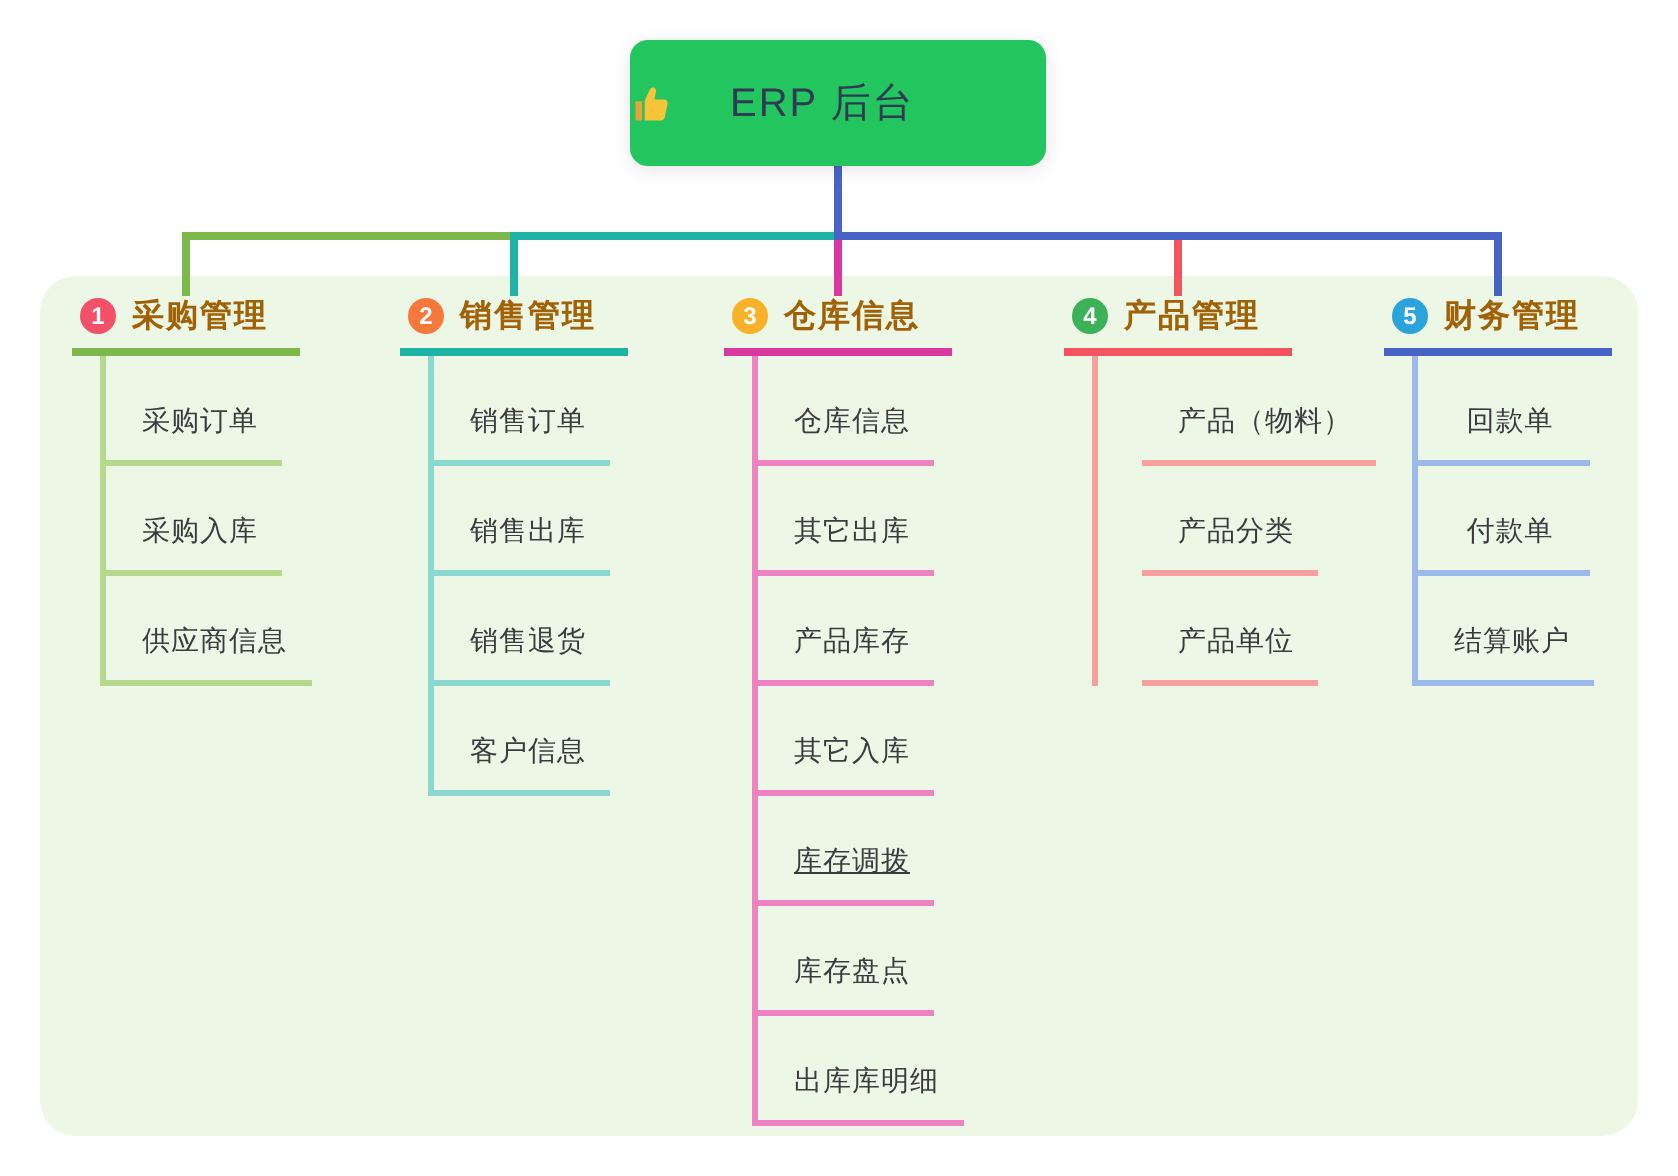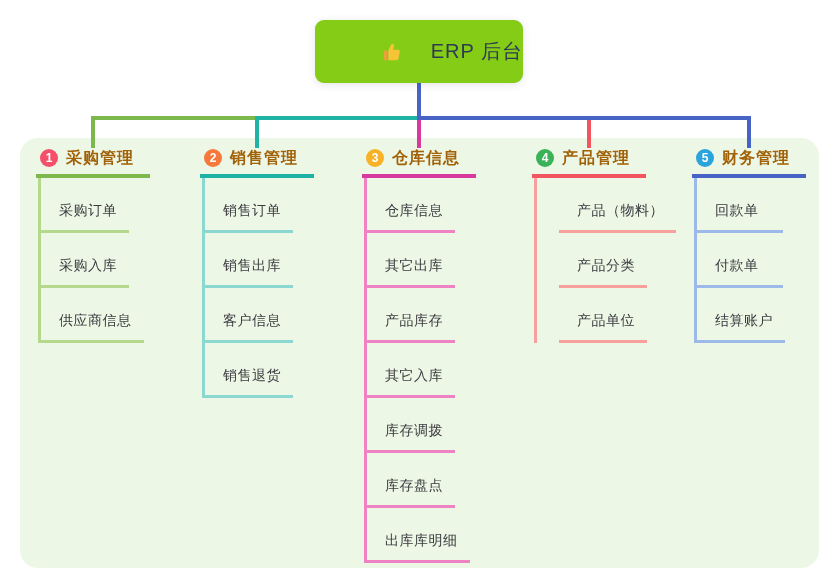--- a/index.html
+++ b/index.html
@@ -7,41 +7,41 @@
     width:839px;height:588px;position:relative;overflow:hidden;
     background:#ffffff;
     font-family:"Liberation Sans","DejaVu Sans",sans-serif;
   }
   #panel{
     position:absolute;left:20px;top:138px;width:799px;height:430px;
     border-radius:18px;background:#edf7e6;
   }
   #root-card{
     position:absolute;left:315px;top:20px;width:208px;height:63px;
-    background:#84cc16;border-radius:9px;
+    background:#22c55e;border-radius:9px;
     box-shadow:0 2px 10px rgba(0,0,0,0.10),0 0 1px rgba(0,0,0,0.08);
-    display:flex;align-items:center;justify-content:flex-end;gap:28px;
+    display:flex;align-items:center;justify-content:flex-start;gap:28px;
     z-index:3;
   }
   #root-card .root-label{
     font-size:20px;font-weight:500;color:#2f3b52;letter-spacing:1px;
   }
   .seg{position:absolute;z-index:1;}
   .branch{position:absolute;top:146px;width:140px;z-index:2;}
   .branch-title{display:flex;align-items:center;height:24px;}
   .badge{
     width:18px;height:18px;border-radius:50%;margin-left:4px;margin-right:8px;
     color:#ffffff;font-size:12px;font-weight:700;line-height:18px;text-align:center;
     flex:0 0 18px;
   }
   .branch-label{
     font-size:16px;font-weight:600;color:#a16207;white-space:nowrap;letter-spacing:1px;
   }
   .branch-underline{margin-top:4px;width:114px;height:4px;}
-  .children{margin-left:2px;border-left:3px solid;}
+  .children{margin-left:14px;border-left:3px solid;text-align:center;}
   .child{height:55px;position:relative;}
   .child-box{
     position:absolute;left:0;bottom:0;box-sizing:border-box;
     min-width:86px;padding:0 12px 10px 18px;white-space:nowrap;
     border-bottom:3px solid;
     font-size:14px;color:#3a3a3f;letter-spacing:0.5px;
   }
 </style>
 </head>
 <body>
@@ -95,24 +95,24 @@
       </div>
       <div class="branch-underline" style="background: rgb(31, 179, 166);"></div>
       <div class="children" style="border-left-color: rgb(139, 216, 208);">
         <div class="child">
           <div class="child-box" style="border-bottom-color: rgb(139, 216, 208);">销售订单</div>
         </div>
         <div class="child">
           <div class="child-box" style="border-bottom-color: rgb(139, 216, 208);">销售出库</div>
         </div>
         <div class="child">
-          <div class="child-box" style="border-bottom-color: rgb(139, 216, 208);">客户信息</div>
+          <div class="child-box" style="border-bottom-color: rgb(139, 216, 208);">销售退货</div>
         </div>
         <div class="child">
-          <div class="child-box" style="border-bottom-color: rgb(139, 216, 208);">销售退货</div>
+          <div class="child-box" style="border-bottom-color: rgb(139, 216, 208);">客户信息</div>
         </div>
       </div>
     </div>
     <div class="branch" style="left: 362px;">
       <div class="branch-title">
         <span class="badge" style="background: rgb(247, 178, 39);">3</span>
         <span class="branch-label">仓库信息</span>
       </div>
       <div class="branch-underline" style="background: rgb(217, 57, 158);"></div>
       <div class="children" style="border-left-color: rgb(239, 130, 194);">
@@ -122,21 +122,21 @@
         <div class="child">
           <div class="child-box" style="border-bottom-color: rgb(239, 130, 194);">其它出库</div>
         </div>
         <div class="child">
           <div class="child-box" style="border-bottom-color: rgb(239, 130, 194);">产品库存</div>
         </div>
         <div class="child">
           <div class="child-box" style="border-bottom-color: rgb(239, 130, 194);">其它入库</div>
         </div>
         <div class="child">
-          <div class="child-box" style="border-bottom-color: rgb(239, 130, 194);">库存调拨</div>
+          <div class="child-box" style="border-bottom-color: rgb(239, 130, 194); text-decoration: underline;">库存调拨</div>
         </div>
         <div class="child">
           <div class="child-box" style="border-bottom-color: rgb(239, 130, 194);">库存盘点</div>
         </div>
         <div class="child">
           <div class="child-box" style="border-bottom-color: rgb(239, 130, 194);">出库库明细</div>
         </div>
       </div>
     </div>
     <div class="branch" style="left: 532px;">

